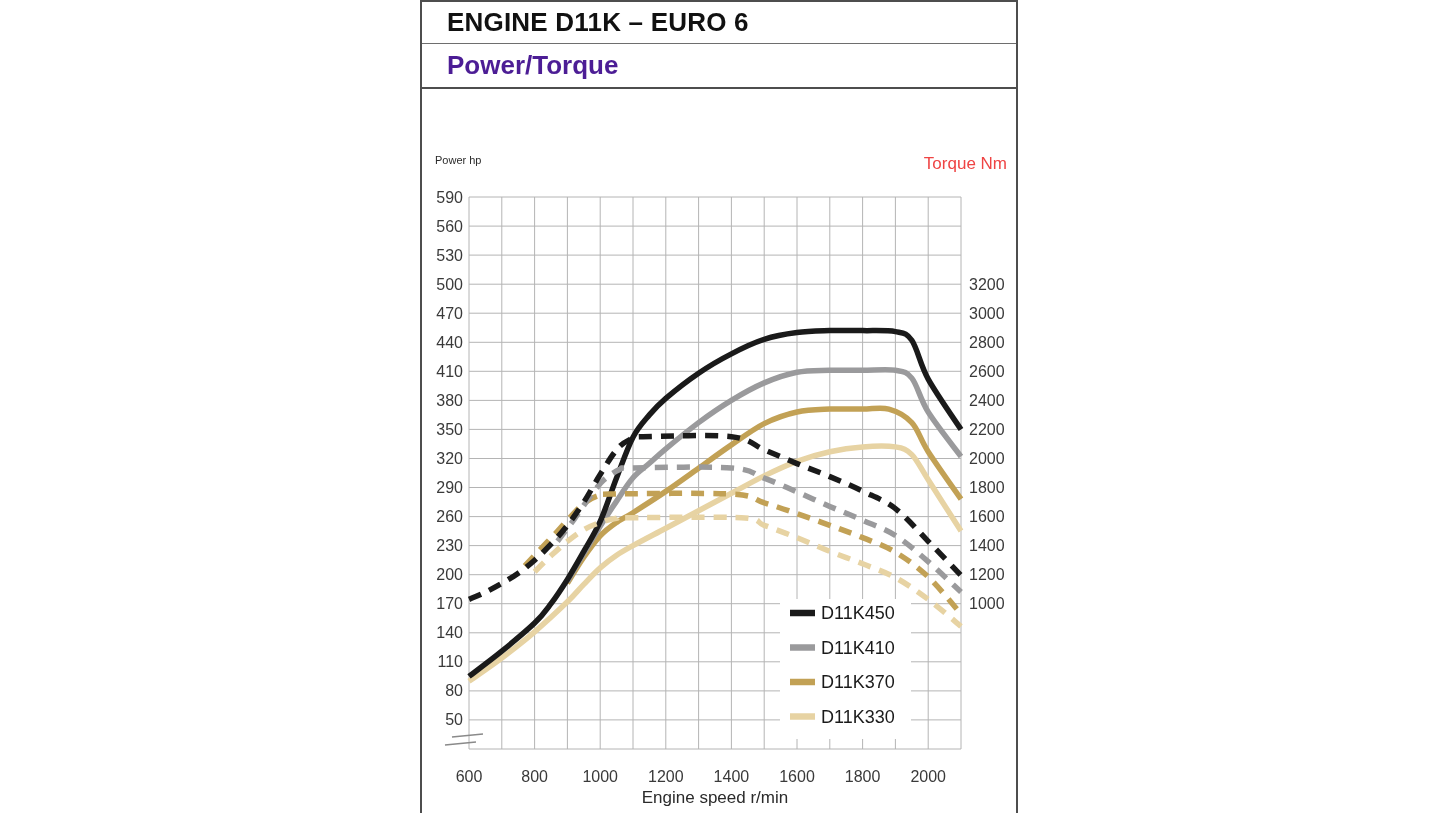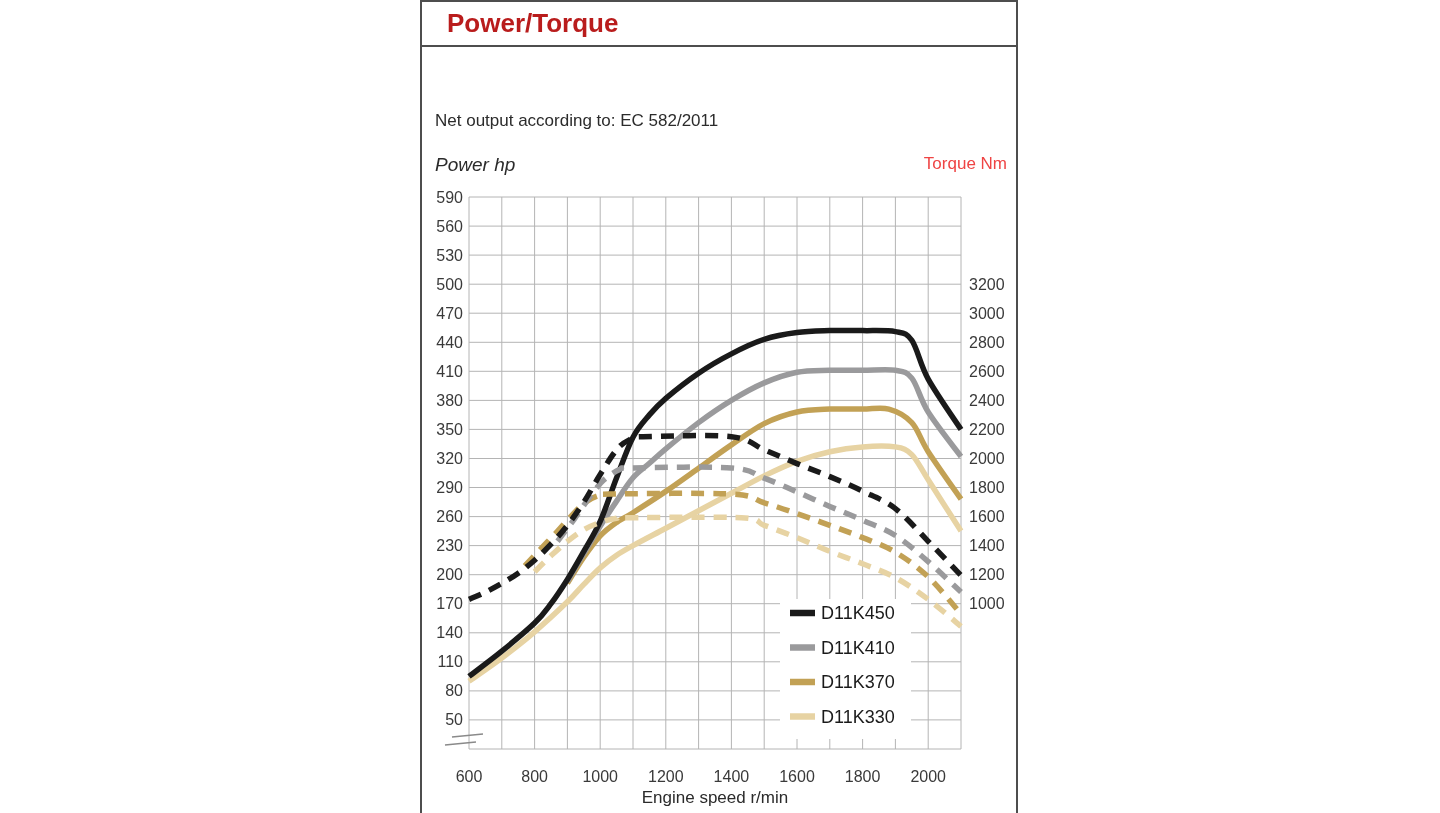--- a/index.html
+++ b/index.html
@@ -6,34 +6,36 @@
   html,body { width:1440px; height:813px; background:#ffffff; overflow:hidden;
               font-family:"Liberation Sans", sans-serif; }
   #panel { position:absolute; left:420px; top:0; width:598px; height:813px;
            background:#ffffff; border-left:2px solid #4e4e4e; border-right:2px solid #4e4e4e;
            border-top:2px solid #4e4e4e; }
   .row-title { height:42px; border-bottom:1.5px solid #6e6e6e; display:flex; align-items:center;
                padding-left:25px; }
   .row-title span { font-size:26px; font-weight:bold; color:#111; letter-spacing:0.2px; }
   .row-section { height:45px; border-bottom:2px solid #4e4e4e; display:flex; align-items:center;
                  padding-left:25px; }
-  .row-section span { font-size:26px; font-weight:bold; color:#b91c1c; }
+  .row-section span { font-size:26px; font-weight:bold; color:#4c1d95; }
   #subtitle { position:absolute; left:13px; top:109px; font-size:17px; color:#2b2b2b; }
-  #cap-left { position:absolute; left:13px; top:152px; font-size:19px; color:#2b2b2b;font-style:italic; }
+  #cap-left { position:absolute; left:13px; top:152px; font-size:11px; color:#2b2b2b; }
   #cap-right { position:absolute; right:9px; top:152px; font-size:17px; color:#ef4444; }
   #chart-svg { position:absolute; left:0; top:0; width:598px; height:813px; }
 </style>
 </head>
 <body>
 
 <div id="panel">
+  <div class="row-title">
+    <span>ENGINE D11K – EURO 6</span>
+  </div>
   <div class="row-section">
     <span>Power/Torque</span>
   </div>
-  <div id="subtitle">Net output according to: EC 582/2011</div>
   <div id="cap-left">Power hp</div>
   <div id="cap-right">Torque Nm</div>
   <svg id="chart-svg" viewBox="0 0 598 813" xmlns="http://www.w3.org/2000/svg">
       <path d="M47.0 195V747M79.8 195V747M112.6 195V747M145.4 195V747M178.2 195V747M211.0 195V747M243.8 195V747M276.6 195V747M309.4 195V747M342.2 195V747M375.0 195V747M407.8 195V747M440.6 195V747M473.4 195V747M506.2 195V747M539.0 195V747M47 195.0H539M47 224.1H539M47 253.1H539M47 282.2H539M47 311.2H539M47 340.3H539M47 369.3H539M47 398.4H539M47 427.4H539M47 456.5H539M47 485.5H539M47 514.6H539M47 543.6H539M47 572.7H539M47 601.7H539M47 630.8H539M47 659.8H539M47 688.9H539M47 717.9H539M47 747.0H539" stroke="#b4b4b4" stroke-width="1" fill="none"></path>
       <path d="M30 735 L61 732 M23 743 L54 740" stroke="#8a8a8a" stroke-width="1.6" fill="none"></path>
       <rect x="358" y="597" width="131" height="140" fill="#ffffff"></rect>
       <path d="M47 679.2105263157895C52.5 675.3,68.9 664.2,79.8 656.0C90.7 647.7,101.7 639.2,112.6 629.8C123.5 620.5,137.2 607.7,145.4 599.8C153.6 591.9,156.3 588.0,161.8 582.4C167.3 576.7,172.7 570.7,178.2 565.9C183.7 561.1,189.1 557.0,194.6 553.3C200.1 549.6,202.8 548.2,211.0 543.6C219.2 539.1,232.9 532.0,243.8 526.2C254.7 520.4,265.7 514.6,276.6 508.8C287.5 503.0,298.5 497.1,309.4 491.3C320.3 485.5,331.3 479.2,342.2 473.9C353.1 468.6,364.1 463.4,375.0 459.4C385.9 455.3,396.9 452.1,407.8 449.7C418.7 447.3,429.7 445.7,440.6 444.9C451.5 444.0,465.2 443.6,473.4 444.9C481.6 446.1,484.3 447.1,489.8 452.6C495.3 458.1,498.0 465.0,506.2 477.8C514.4 490.5,533.5 520.6,539.0 529.1" stroke="#e7d3a3" stroke-width="5.5" fill="none" stroke-linecap="butt" stroke-linejoin="round"></path>
       <path d="M145.4 581.4C148.1 577.0,156.3 563.2,161.8 555.3C167.3 547.3,172.7 539.8,178.2 533.9C183.7 528.1,189.1 524.3,194.6 520.4C200.1 516.5,202.8 515.9,211.0 510.7C219.2 505.5,232.9 496.8,243.8 489.4C254.7 482.0,265.7 473.9,276.6 466.2C287.5 458.4,298.5 450.3,309.4 442.9C320.3 435.5,331.3 427.1,342.2 421.6C353.1 416.1,364.1 412.4,375.0 410.0C385.9 407.6,396.9 407.6,407.8 407.1C418.7 406.6,430.8 407.1,440.6 407.1C450.4 407.1,458.6 404.8,466.8 407.1C475.0 409.3,483.2 413.5,489.8 420.6C496.4 427.7,498.0 436.9,506.2 449.7C514.4 462.4,533.5 489.2,539.0 497.1" stroke="#c2a155" stroke-width="5.5" fill="none" stroke-linecap="butt" stroke-linejoin="round"></path>
       <path d="M145.4 579.4631578947369C148.1 574.8,156.3 560.6,161.8 551.4C167.3 542.2,172.7 533.0,178.2 524.3C183.7 515.5,189.1 507.2,194.6 499.1C200.1 491.0,205.5 482.1,211.0 475.8C216.5 469.5,221.9 466.2,227.4 461.3C232.9 456.5,235.6 453.6,243.8 446.8C252.0 440.0,265.7 428.7,276.6 420.6C287.5 412.6,298.5 405.0,309.4 398.4C320.3 391.8,331.3 385.6,342.2 380.9C353.1 376.3,364.1 372.4,375.0 370.3C385.9 368.2,396.9 368.7,407.8 368.3C418.7 368.0,429.7 368.3,440.6 368.3C451.5 368.3,465.2 367.1,473.4 368.3C481.6 369.6,484.3 369.2,489.8 376.1C495.3 383.0,498.0 396.9,506.2 410.0C514.4 423.1,533.5 447.1,539.0 454.5" stroke="#9a9a9c" stroke-width="5.5" fill="none" stroke-linecap="butt" stroke-linejoin="round"></path>
       <path d="M47 674.3684210526316C52.5 670.2,68.9 658.1,79.8 649.2C90.7 640.3,104.4 629.0,112.6 621.1C120.8 613.2,123.5 609.0,129.0 601.7C134.5 594.5,139.9 586.2,145.4 577.5C150.9 568.8,156.3 559.1,161.8 549.4C167.3 539.8,172.7 531.7,178.2 519.4C183.7 507.2,189.1 489.9,194.6 475.8C200.1 461.8,205.5 445.7,211.0 435.2C216.5 424.7,221.9 419.4,227.4 412.9C232.9 406.4,235.6 403.4,243.8 396.4C252.0 389.5,265.7 378.7,276.6 371.3C287.5 363.8,298.5 357.5,309.4 351.9C320.3 346.2,331.3 340.9,342.2 337.4C353.1 333.8,364.1 332.0,375.0 330.6C385.9 329.1,396.9 329.0,407.8 328.6C418.7 328.3,429.7 328.5,440.6 328.6C451.5 328.8,465.2 328.0,473.4 329.6C481.6 331.2,484.3 330.4,489.8 338.3C495.3 346.2,498.0 362.2,506.2 377.1C514.4 391.9,533.5 419.0,539.0 427.4" stroke="#1a1a1a" stroke-width="5.5" fill="none" stroke-linecap="butt" stroke-linejoin="round"></path>

